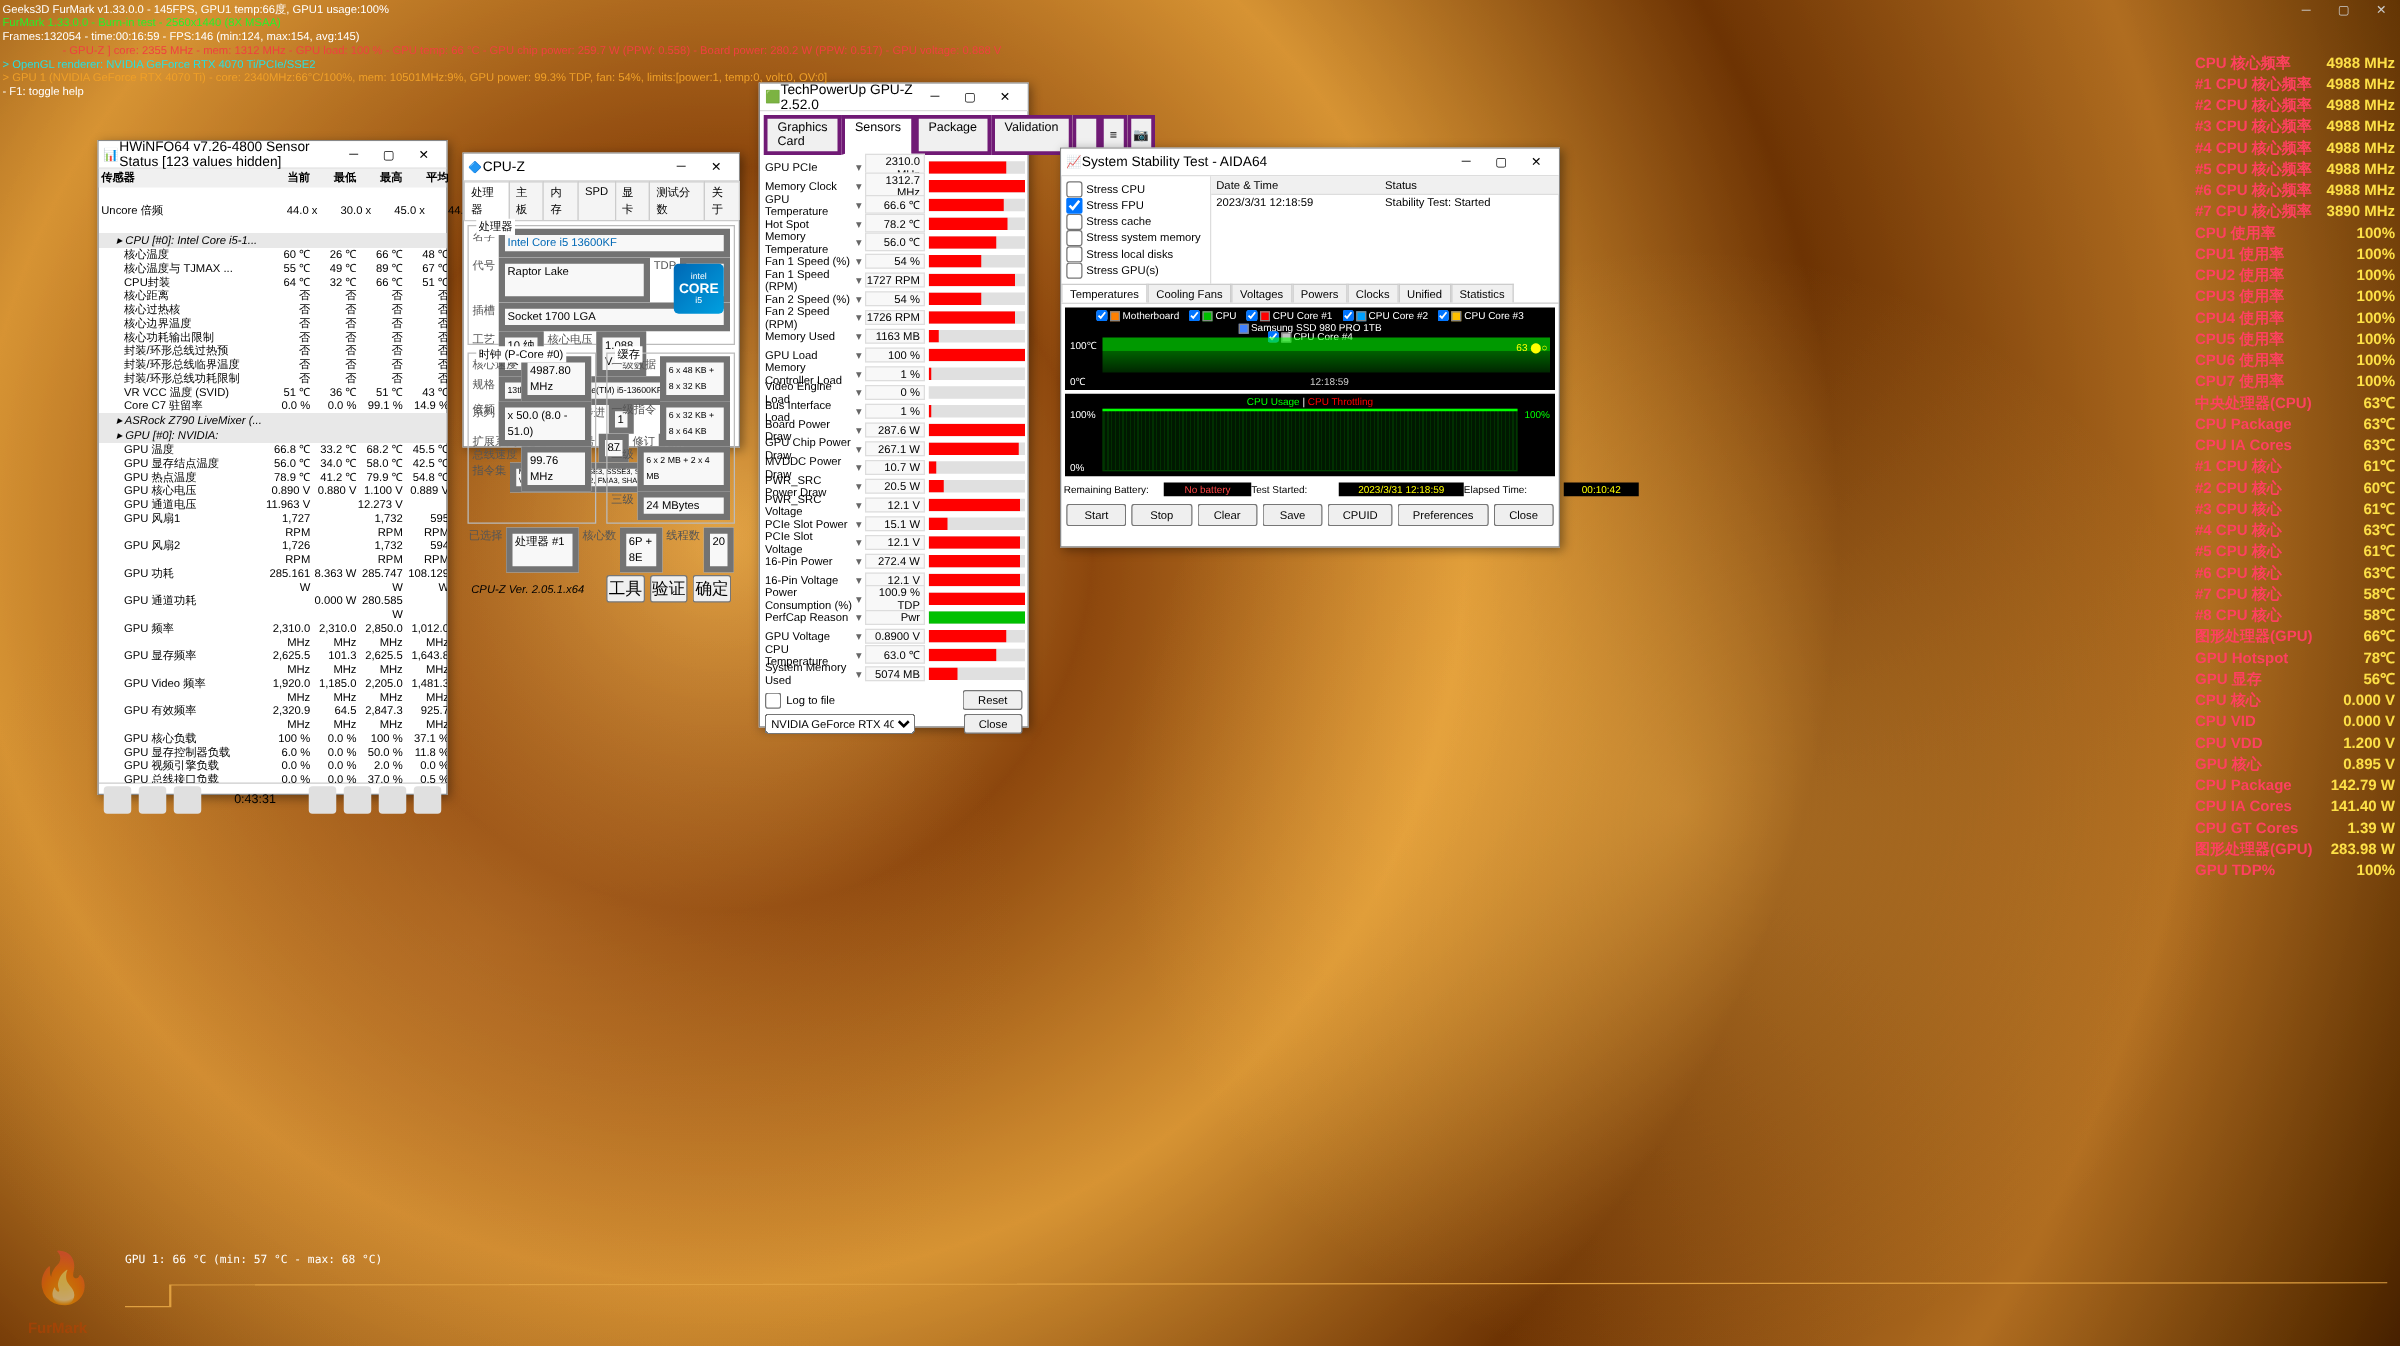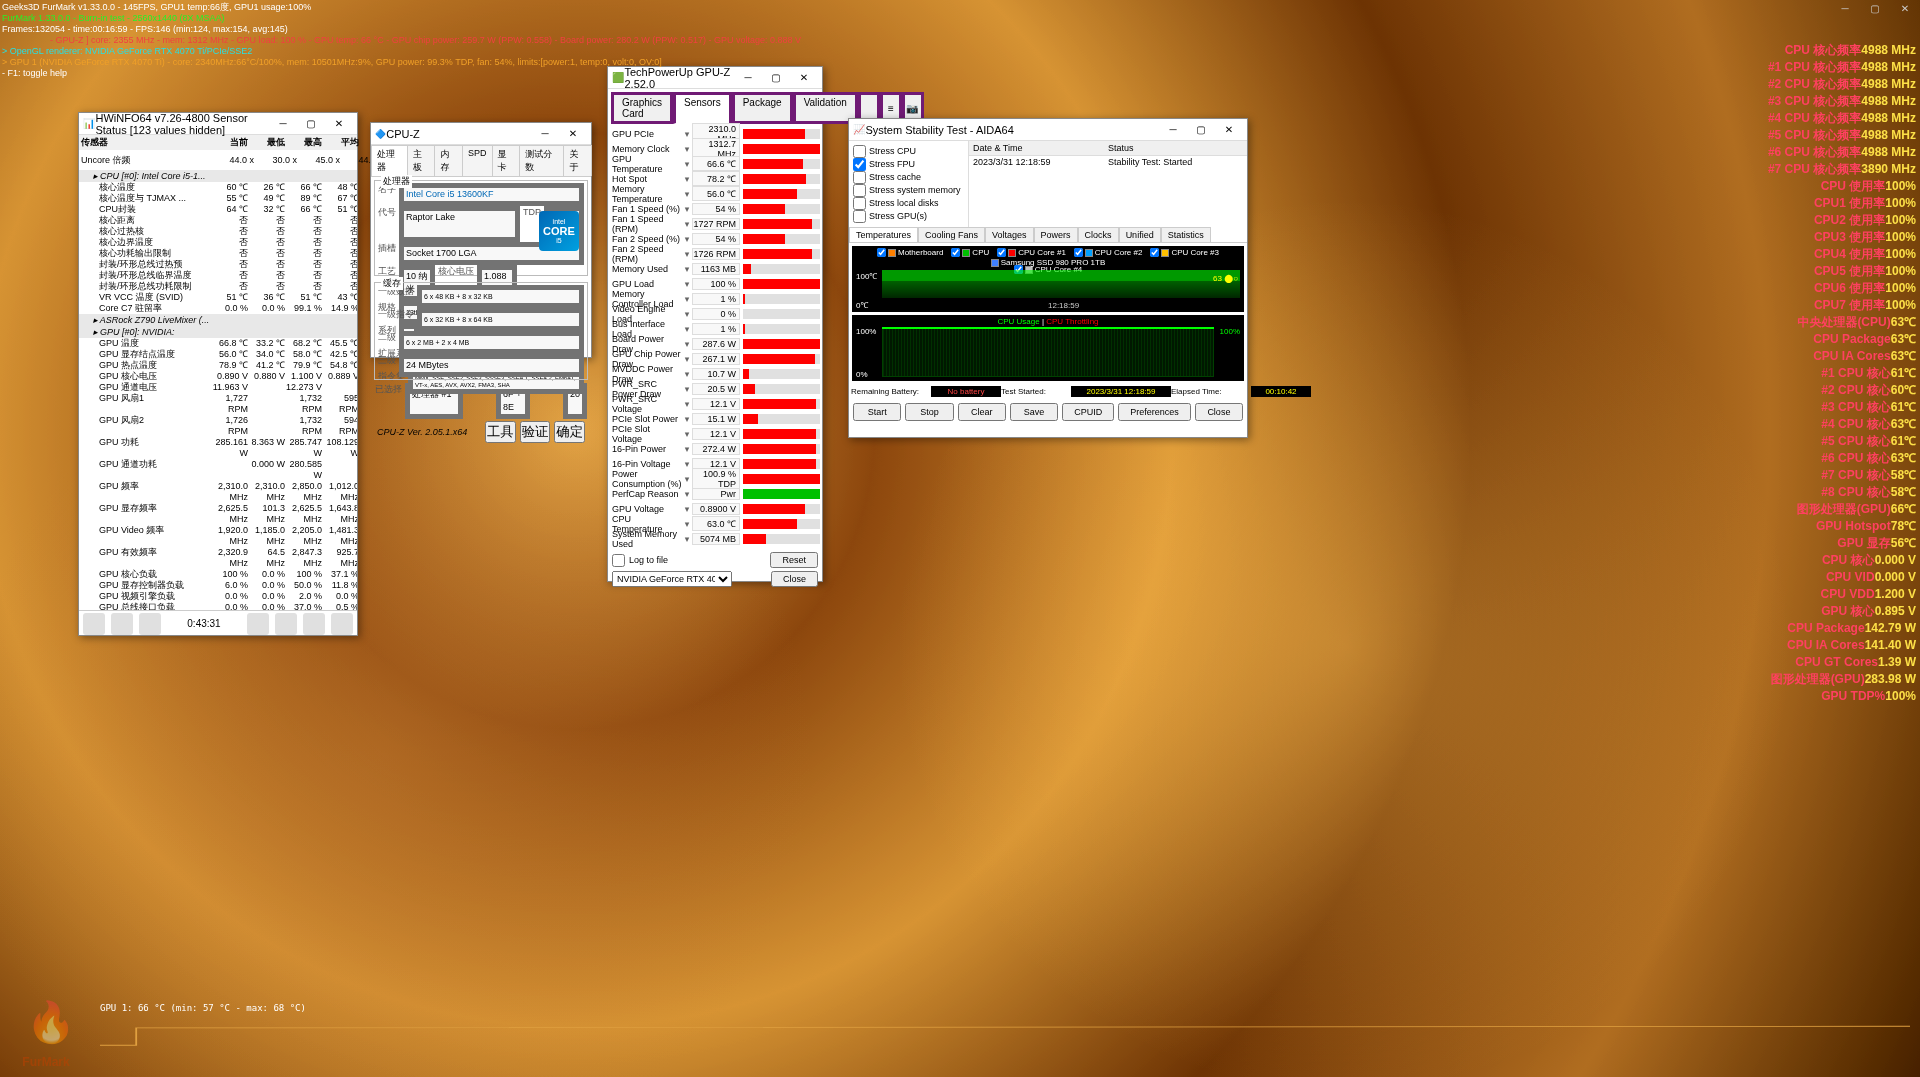--- a/index.html
+++ b/index.html
@@ -16,21 +16,21 @@
 .furmark-hud .l5 { color: #f0a028; }
 .furmark-hud .l6 { color: #fff; }
 
 .window { position: absolute; background: #fff; border: 1px solid #888; box-shadow: 2px 2px 8px rgba(0,0,0,0.4); font-size: 10px; }
 .titlebar { height: 22px; display: flex; align-items: center; padding: 0 4px; background: #fff; border-bottom: 1px solid #ddd; }
 .titlebar .title { flex: 1; font-size: 11px; }
 .titlebar .winbtn { width: 28px; height: 18px; display: flex; align-items: center; justify-content: center; font-size: 10px; cursor: pointer; }
 
 
 .hwinfo { left: 78px; top: 112px; width: 280px; height: 524px; }
-.hwinfo .toolbar { height: 20px; display: flex; align-items: center; padding: 0 4px; font-size: 10px; gap: 6px; }
+.hwinfo .toolbar { height: 36px; display: flex; align-items: center; padding: 0 4px; font-size: 10px; gap: 6px; }
 .hwinfo .cols { display: grid; grid-template-columns: 130px 37px 37px 37px 37px; font-size: 9px; padding: 1px 2px; }
 .hwinfo .cols.hdr { background: #f0f0f0; font-weight: bold; }
 .hwinfo .cols > span:nth-child(n+2) { text-align: right; }
 .hwinfo .body { overflow-y: auto; height: 440px; font-size: 9px; }
 .hwinfo .section { background: #e8e8e8; font-style: italic; padding: 1px 14px; }
 .hwinfo .row { display: grid; grid-template-columns: 130px 37px 37px 37px 37px; padding: 0 2px; line-height: 11px; }
 .hwinfo .row .name { padding-left: 18px; overflow: hidden; white-space: nowrap; }
 .hwinfo .row > span:nth-child(n+2) { text-align: right; }
 .hwinfo .footer { height: 26px; border-top: 1px solid #ccc; display: flex; align-items: center; gap: 6px; padding: 0 4px; }
 .hwinfo .footer .ico { width: 22px; height: 22px; background: #e0e0e0; border-radius: 3px; }
@@ -90,21 +90,21 @@
 .aida .chart .cpufill { position: absolute; left: 30px; right: 30px; top: 12px; bottom: 4px; background: repeating-linear-gradient(to right, #003000 0, #003000 1px, transparent 1px, transparent 3px), #001800; border: 1px solid #004000; }
 .aida .chart .cpuline { position: absolute; left: 30px; right: 30px; top: 12px; height: 2px; background: #00ff00; }
 .aida .statusbar { display: grid; grid-template-columns: 80px 70px 70px 100px 80px 60px; gap: 0; font-size: 8px; padding: 2px; align-items: center; }
 .aida .statusbar .blk { background: #000; color: #ff0; padding: 1px 3px; text-align: center; }
 .aida .statusbar .blk.red { color: #f44; }
 .aida .btns { display: flex; gap: 4px; padding: 4px; justify-content: space-between; }
 .aida .btns button { font-size: 9px; padding: 2px 10px; flex: 1; }
 
 
 .overlay { position: absolute; right: 4px; top: 42px; width: 160px; font: bold 12px/17px "Consolas", monospace; z-index: 3; }
-.overlay .orow { display: flex; justify-content: flex-end; }
+.overlay .orow { display: flex; justify-content: space-between; }
 .overlay .lbl { color: #ff4060; }
 .overlay .val { color: #fde047; }
 
 
 .fm-bottom { position: absolute; left: 0; right: 0; bottom: 0; height: 86px; z-index: 4; }
 .fm-bottom .gputemp { position: absolute; left: 100px; bottom: 64px; color: #fff; font: 9px monospace; }
 .fm-bottom .line { position: absolute; left: 100px; right: 10px; bottom: 30px; height: 26px; }
 .fm-bottom .line svg { width: 100%; height: 100%; }
 .fm-logo { position: absolute; left: 8px; bottom: 8px; width: 76px; height: 76px; opacity: 0.5; }
 .fm-logo::before { content: "🔥"; font-size: 40px; position: absolute; top: 6px; left: 18px; }
@@ -438,20 +438,35 @@
         <span class="v" style="flex:0 0 20px">87</span>
         <span class="k">修订</span>
         <span class="v" style="flex:0 0 20px">B0</span>
       </div>
     <div class="kv">
         <span class="k">指令集</span>
         <span class="v" style="font-size:6px;line-height:7px">MMX, SSE, SSE2, SSE3, SSSE3, SSE4.1, SSE4.2, EM64T, VT-x, AES, AVX, AVX2, FMA3, SHA</span>
       </div>
   </div>
   <div style="display:flex;gap:2px">
+    <div class="group" style="flex:1">
+      <span class="gt">时钟 (P-Core #0)</span>
+      <div class="kv">
+          <span class="k">核心速度</span>
+          <span class="v">4987.80 MHz</span>
+        </div>
+      <div class="kv">
+          <span class="k">倍频</span>
+          <span class="v">x 50.0 (8.0 - 51.0)</span>
+        </div>
+      <div class="kv">
+          <span class="k">总线速度</span>
+          <span class="v">99.76 MHz</span>
+        </div>
+    </div>
     <div class="group" style="flex:1">
       <span class="gt">缓存</span>
       <div class="kv">
           <span class="k">一级数据</span>
           <span class="v" style="font-size:7px">6 x 48 KB + 8 x 32 KB</span>
         </div>
       <div class="kv">
           <span class="k">一级指令</span>
           <span class="v" style="font-size:7px">6 x 32 KB + 8 x 64 KB</span>
         </div>

